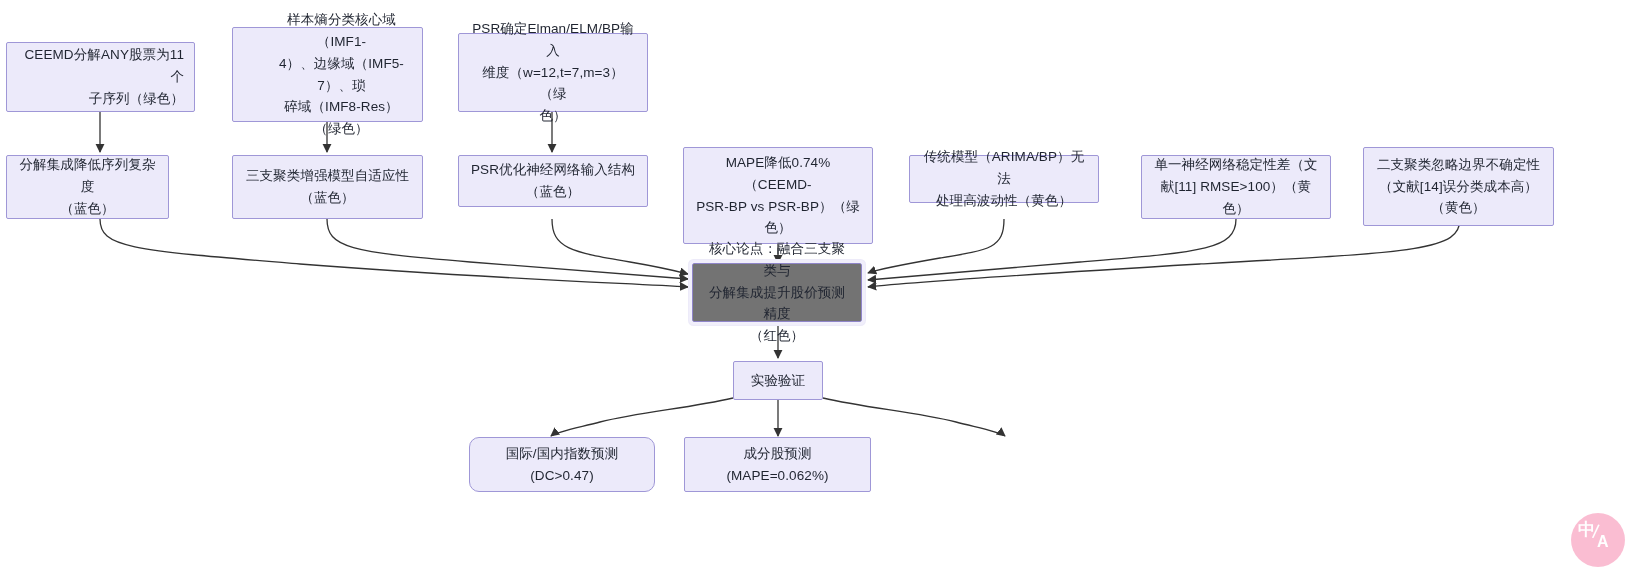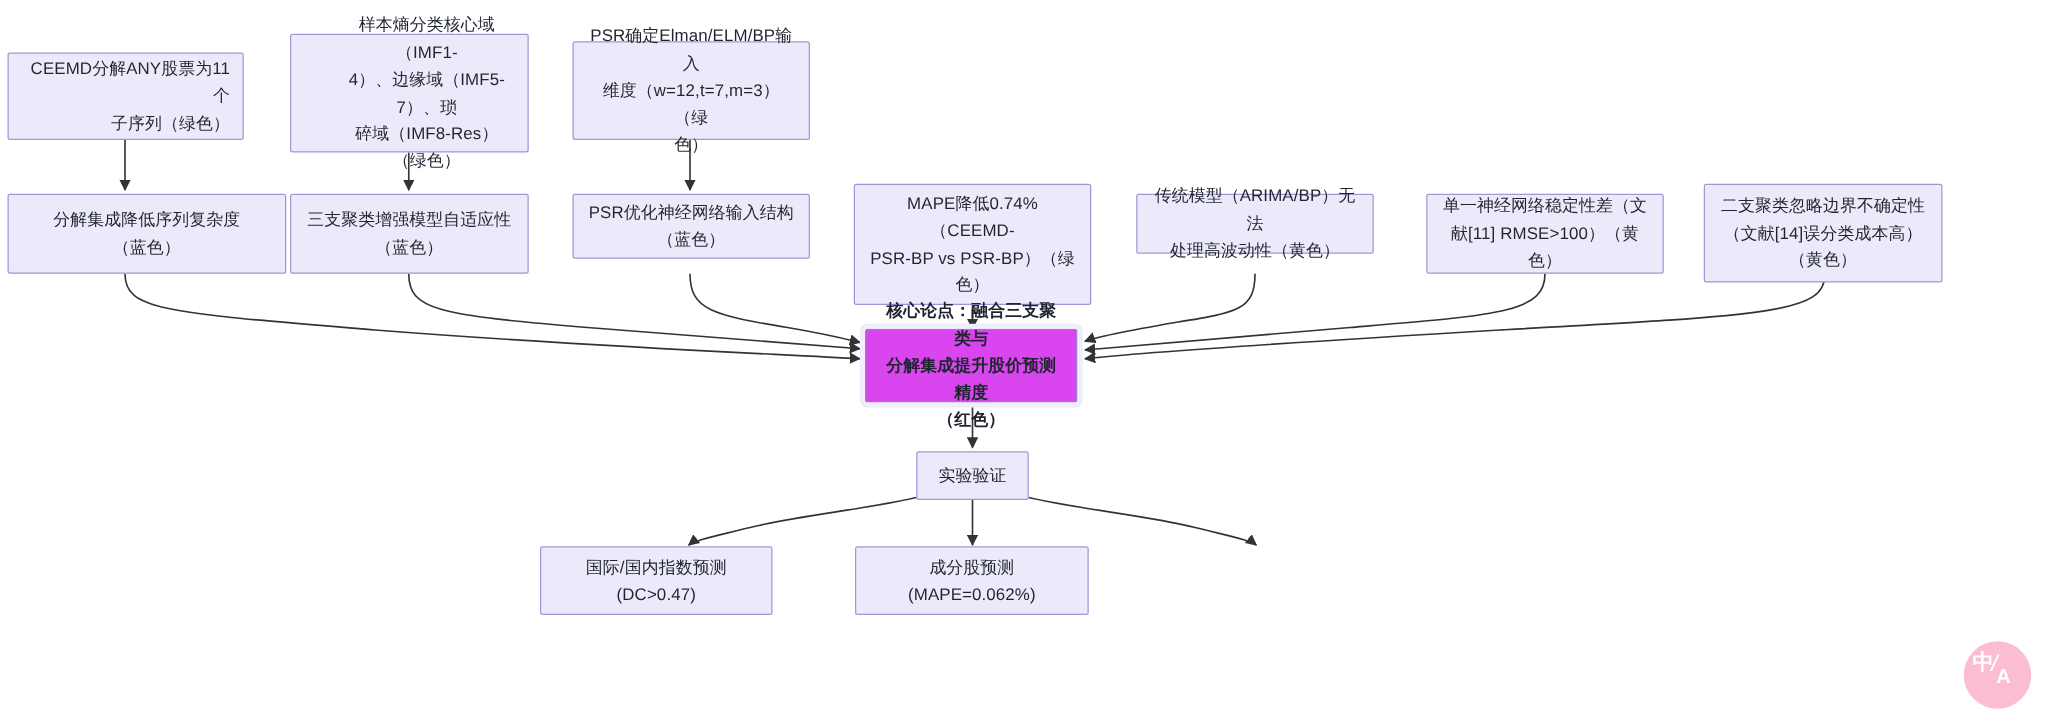--- a/index.html
+++ b/index.html
@@ -32,26 +32,26 @@
     text-align:center;
     color:#1f2430;
     font-size:13.5px;
     line-height:1.62;
     padding:6px 10px;
     letter-spacing:0.1px;
     z-index:2;
   }
   .node .txt{display:block;width:100%;white-space:pre-line;}
   .node.core{
-    background:#d946ef;
+    background:#737373;
     border:1px solid #8F85C9;
     outline:3px solid #F1EFFB;
     outline-offset:0px;
     box-shadow:0 0 0 4px #EDEBF9;
-    font-weight:700;
+    font-weight:400;
     align-items:center;
   }
   .watermark{
     position:absolute;
     width:54px;height:54px;
     border-radius:50%;
     background:#F9A8C4;
     opacity:0.75;
     display:flex;
     align-items:center;
@@ -131,21 +131,21 @@
 4）、边缘域（IMF5-7）、琐
 碎域（IMF8-Res）（绿色）</span>
   </div>
 
   <div class="node" style="left:458px; top:33px; width:190px; height:79px;">
     <span class="txt">PSR确定Elman/ELM/BP输入
 维度（w=12,t=7,m=3）（绿
 色）</span>
   </div>
 
-  <div class="node" style="left:6px; top:155px; width:223px; height:64px;font-family:Liberation Serif, serif;">
+  <div class="node" style="left:6px; top:155px; width:163px; height:64px;font-family:Liberation Serif, serif;">
     <span class="txt">分解集成降低序列复杂度
 （蓝色）</span>
   </div>
 
   <div class="node" style="left:232px; top:155px; width:191px; height:64px;">
     <span class="txt">三支聚类增强模型自适应性
 （蓝色）</span>
   </div>
 
   <div class="node" style="left:458px; top:155px; width:190px; height:52px;">
@@ -178,21 +178,21 @@
   <div class="node core" style="left:692px; top:263px; width:170px; height:59px;">
     <span class="txt">核心论点：融合三支聚类与
 分解集成提升股价预测精度
 （红色）</span>
   </div>
 
   <div class="node" style="left:733px; top:361px; width:90px; height:39px;">
     <span class="txt">实验验证</span>
   </div>
 
-  <div class="node" style="left:432px; top:437px; width:186px; height:55px;">
+  <div class="node" style="left:469px; top:437px; width:186px; height:55px;border-radius:10px;">
     <span class="txt">国际/国内指数预测
 (DC&gt;0.47)</span>
   </div>
 
   <div class="node" style="left:684px; top:437px; width:187px; height:55px;">
     <span class="txt">成分股预测
 (MAPE=0.062%)</span>
   </div>
 
 

